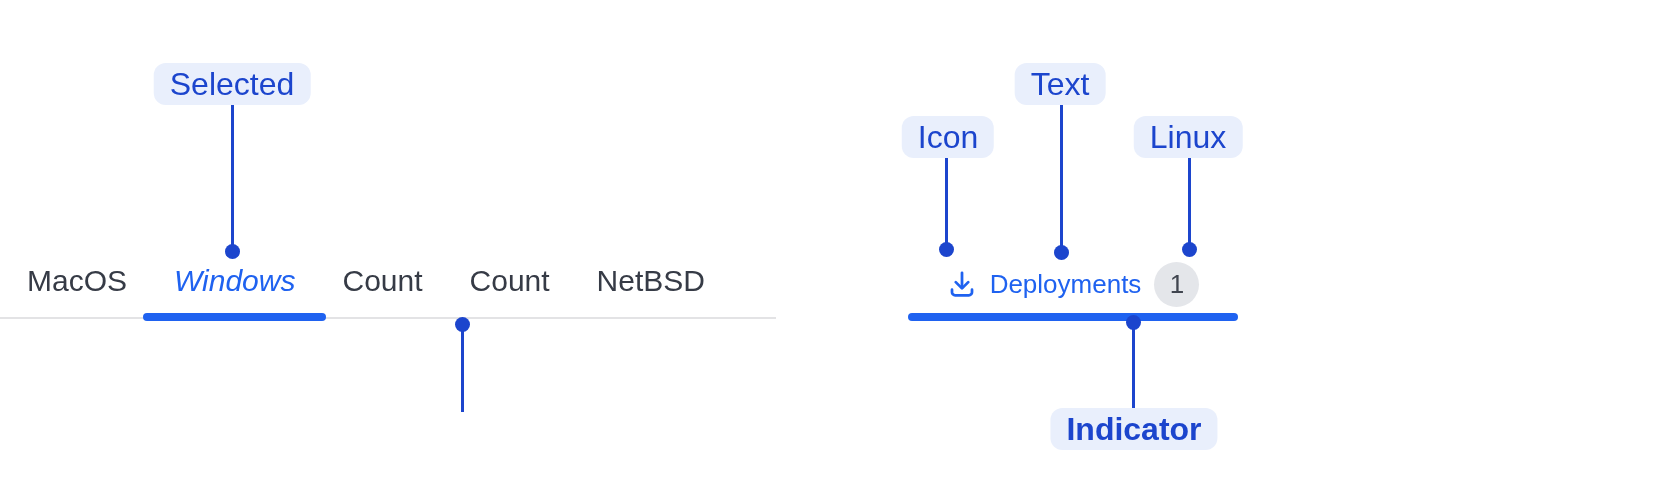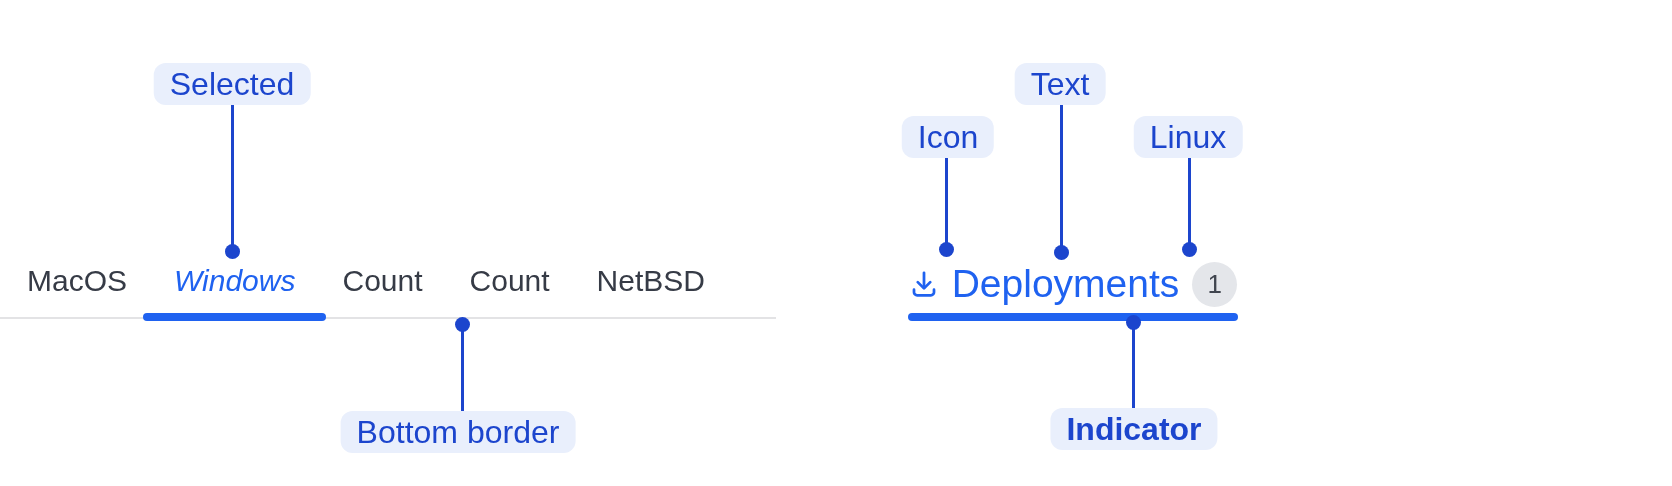--- a/index.html
+++ b/index.html
@@ -67,21 +67,21 @@
     align-items: center;
     justify-content: center;
     gap: 13px;
     color: var(--accent);
     cursor: pointer;
     z-index: 2;
   }
   .dep-icon { display: inline-flex; width: 30px; height: 30px; }
   .dep-icon svg { width: 30px; height: 30px; }
   .dep-label {
-    font-size: 39px;
+    font-size: 26px;
     font-weight: 500;
     white-space: nowrap;
   }
   .dep-badge {
     display: inline-flex;
     align-items: center;
     justify-content: center;
     width: 45px; height: 45px;
     border-radius: 50%;
     background: var(--badge-bg);
@@ -142,21 +142,20 @@
     <div class="tab">Count</div>
     <div class="tab">NetBSD</div>
   </div>
 
   <div class="pill" style="left:232px; top:63px;">Selected</div>
   <div class="vline" style="left:230.5px; top:105px; height:141px;"></div>
   <div class="dot" style="left:224.5px; top:243.5px;"></div>
 
   <div class="dot" style="left:454.5px; top:316.5px;"></div>
   <div class="vline" style="left:460.5px; top:331px; height:81px;"></div>
-  <div class="pill" style="left:458px; top:411px;">Bottom border</div>
 
   <div class="dep-tab">
     <span class="dep-icon">
       <svg viewBox="0 0 24 24" fill="none" stroke="currentColor" stroke-width="2.2" stroke-linecap="round" stroke-linejoin="round">
         <path d="M12 3v12"></path>
         <path d="M7 10.5l5 5 5-5"></path>
         <path d="M4 16.5v2A2.5 2.5 0 0 0 6.5 21h11a2.5 2.5 0 0 0 2.5-2.5v-2"></path>
       </svg>
     </span>
     <span class="dep-label">Deployments</span>

